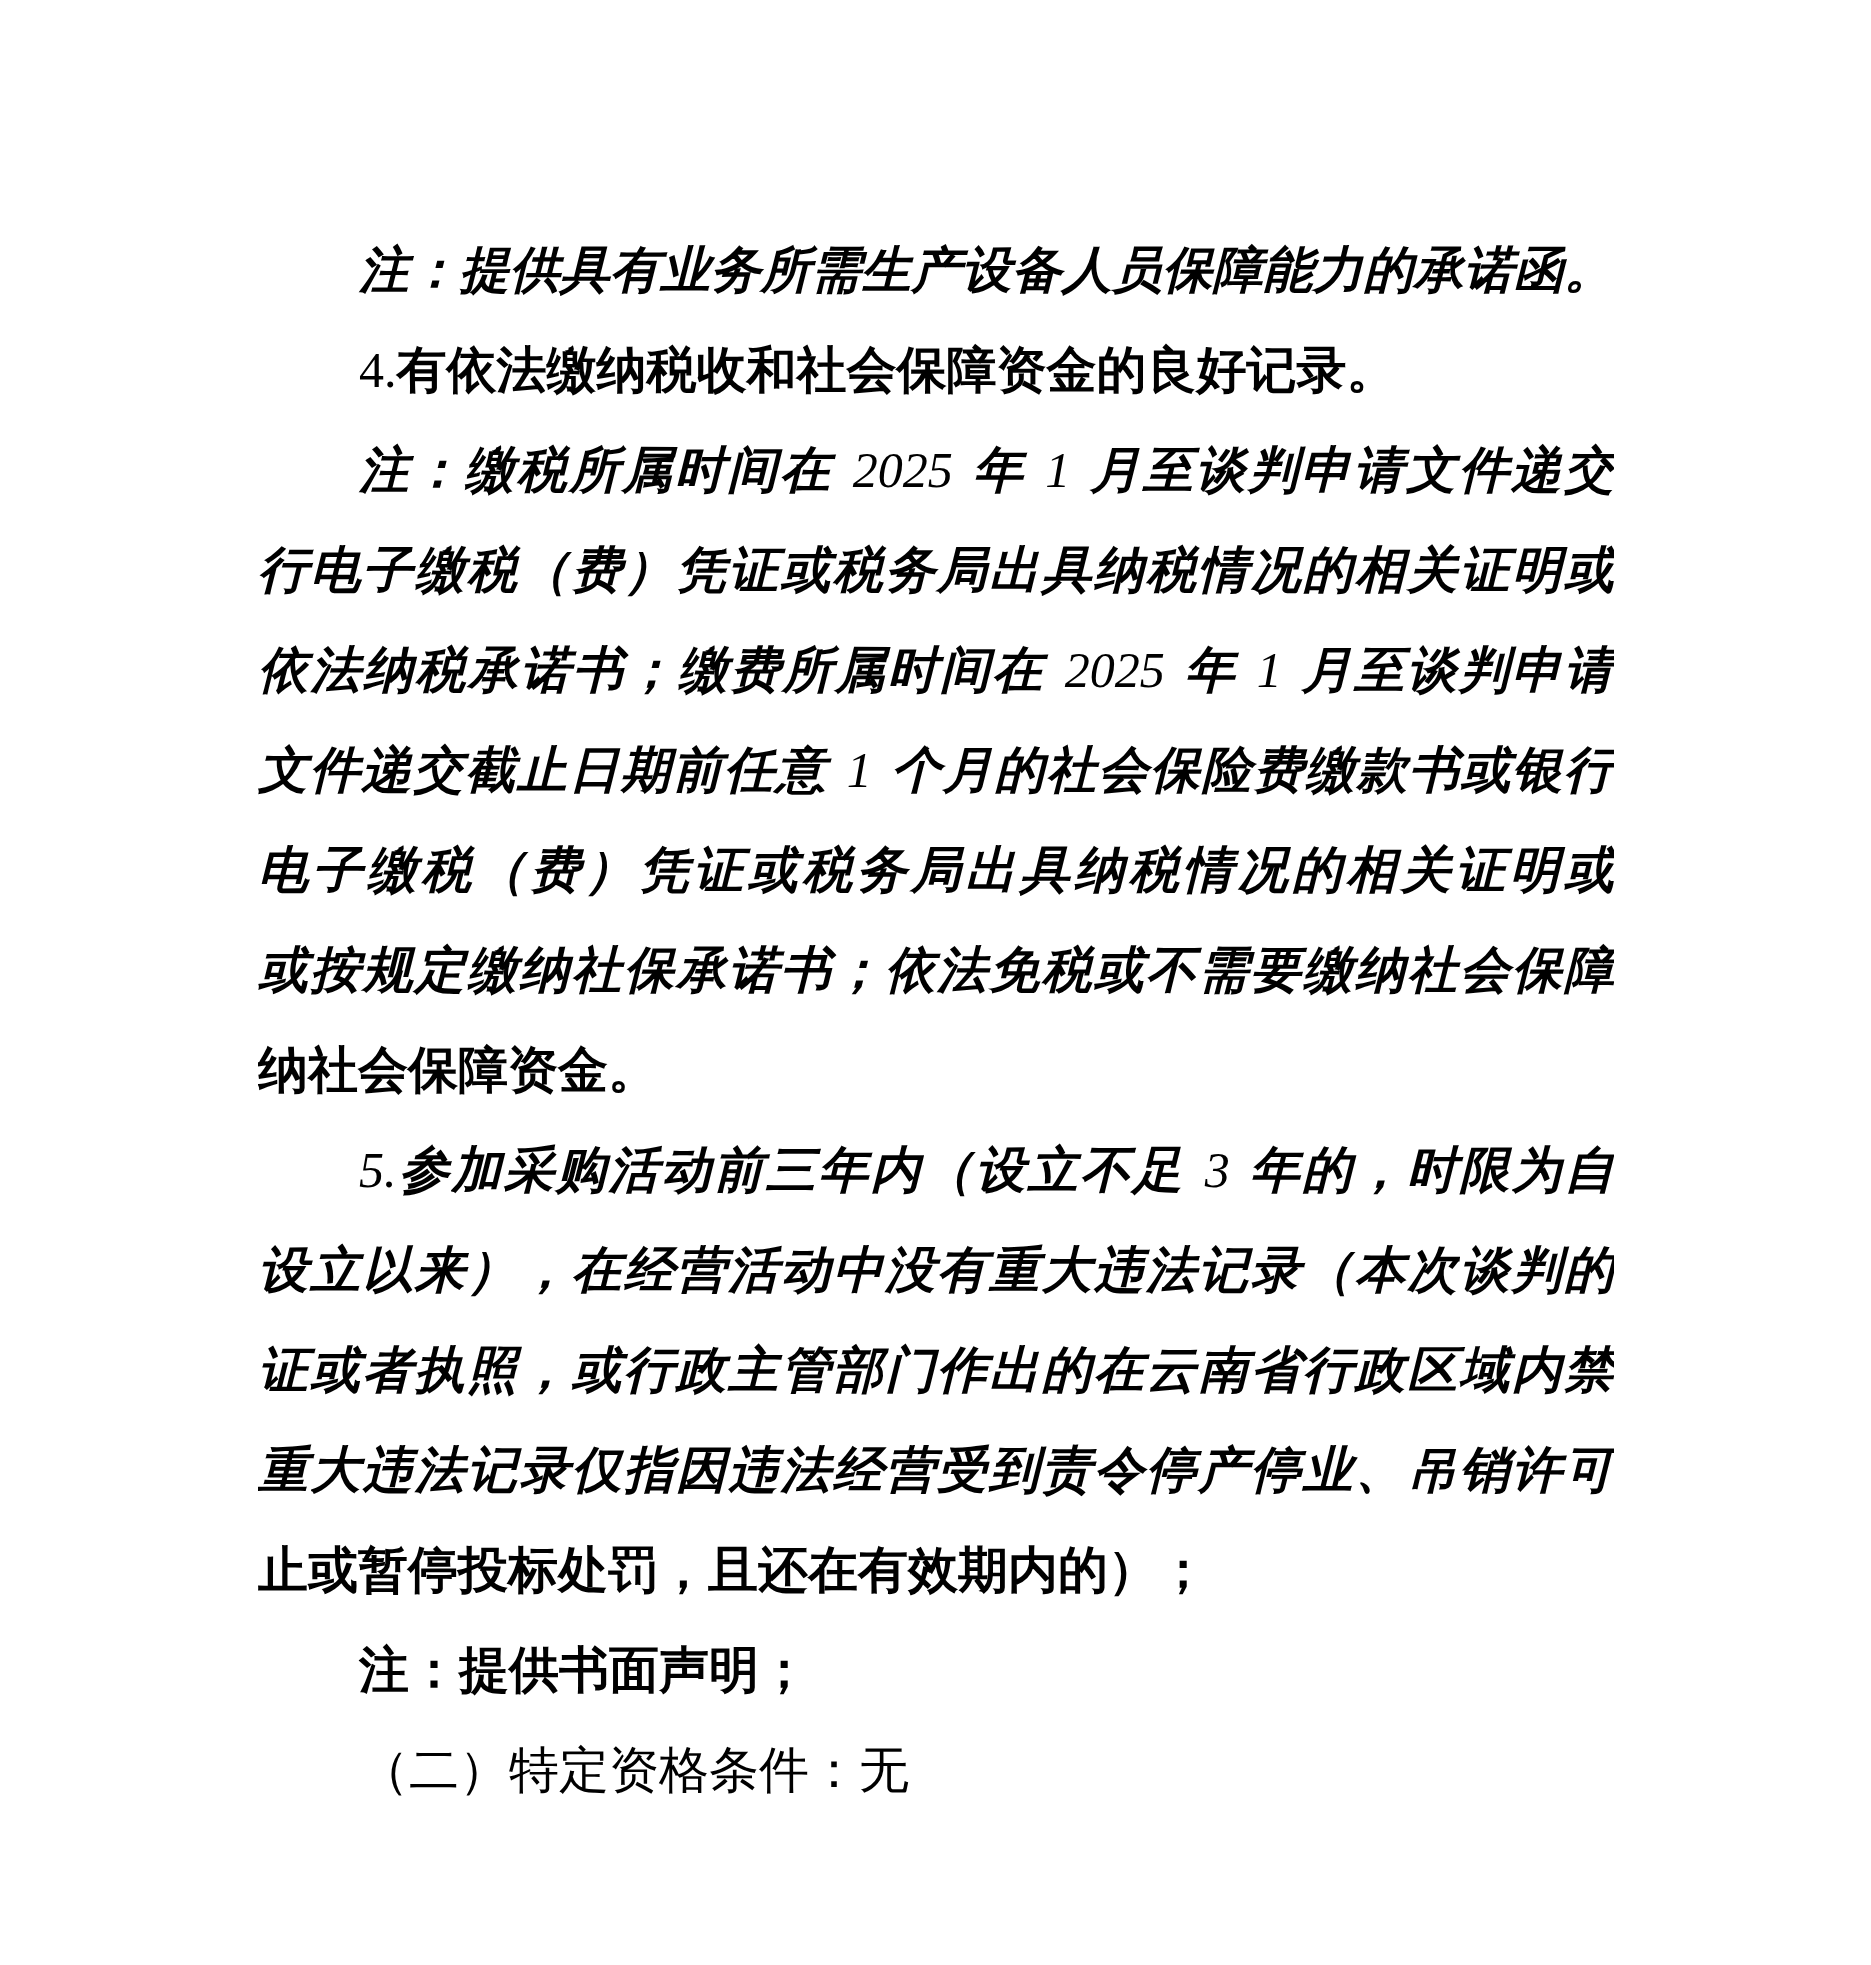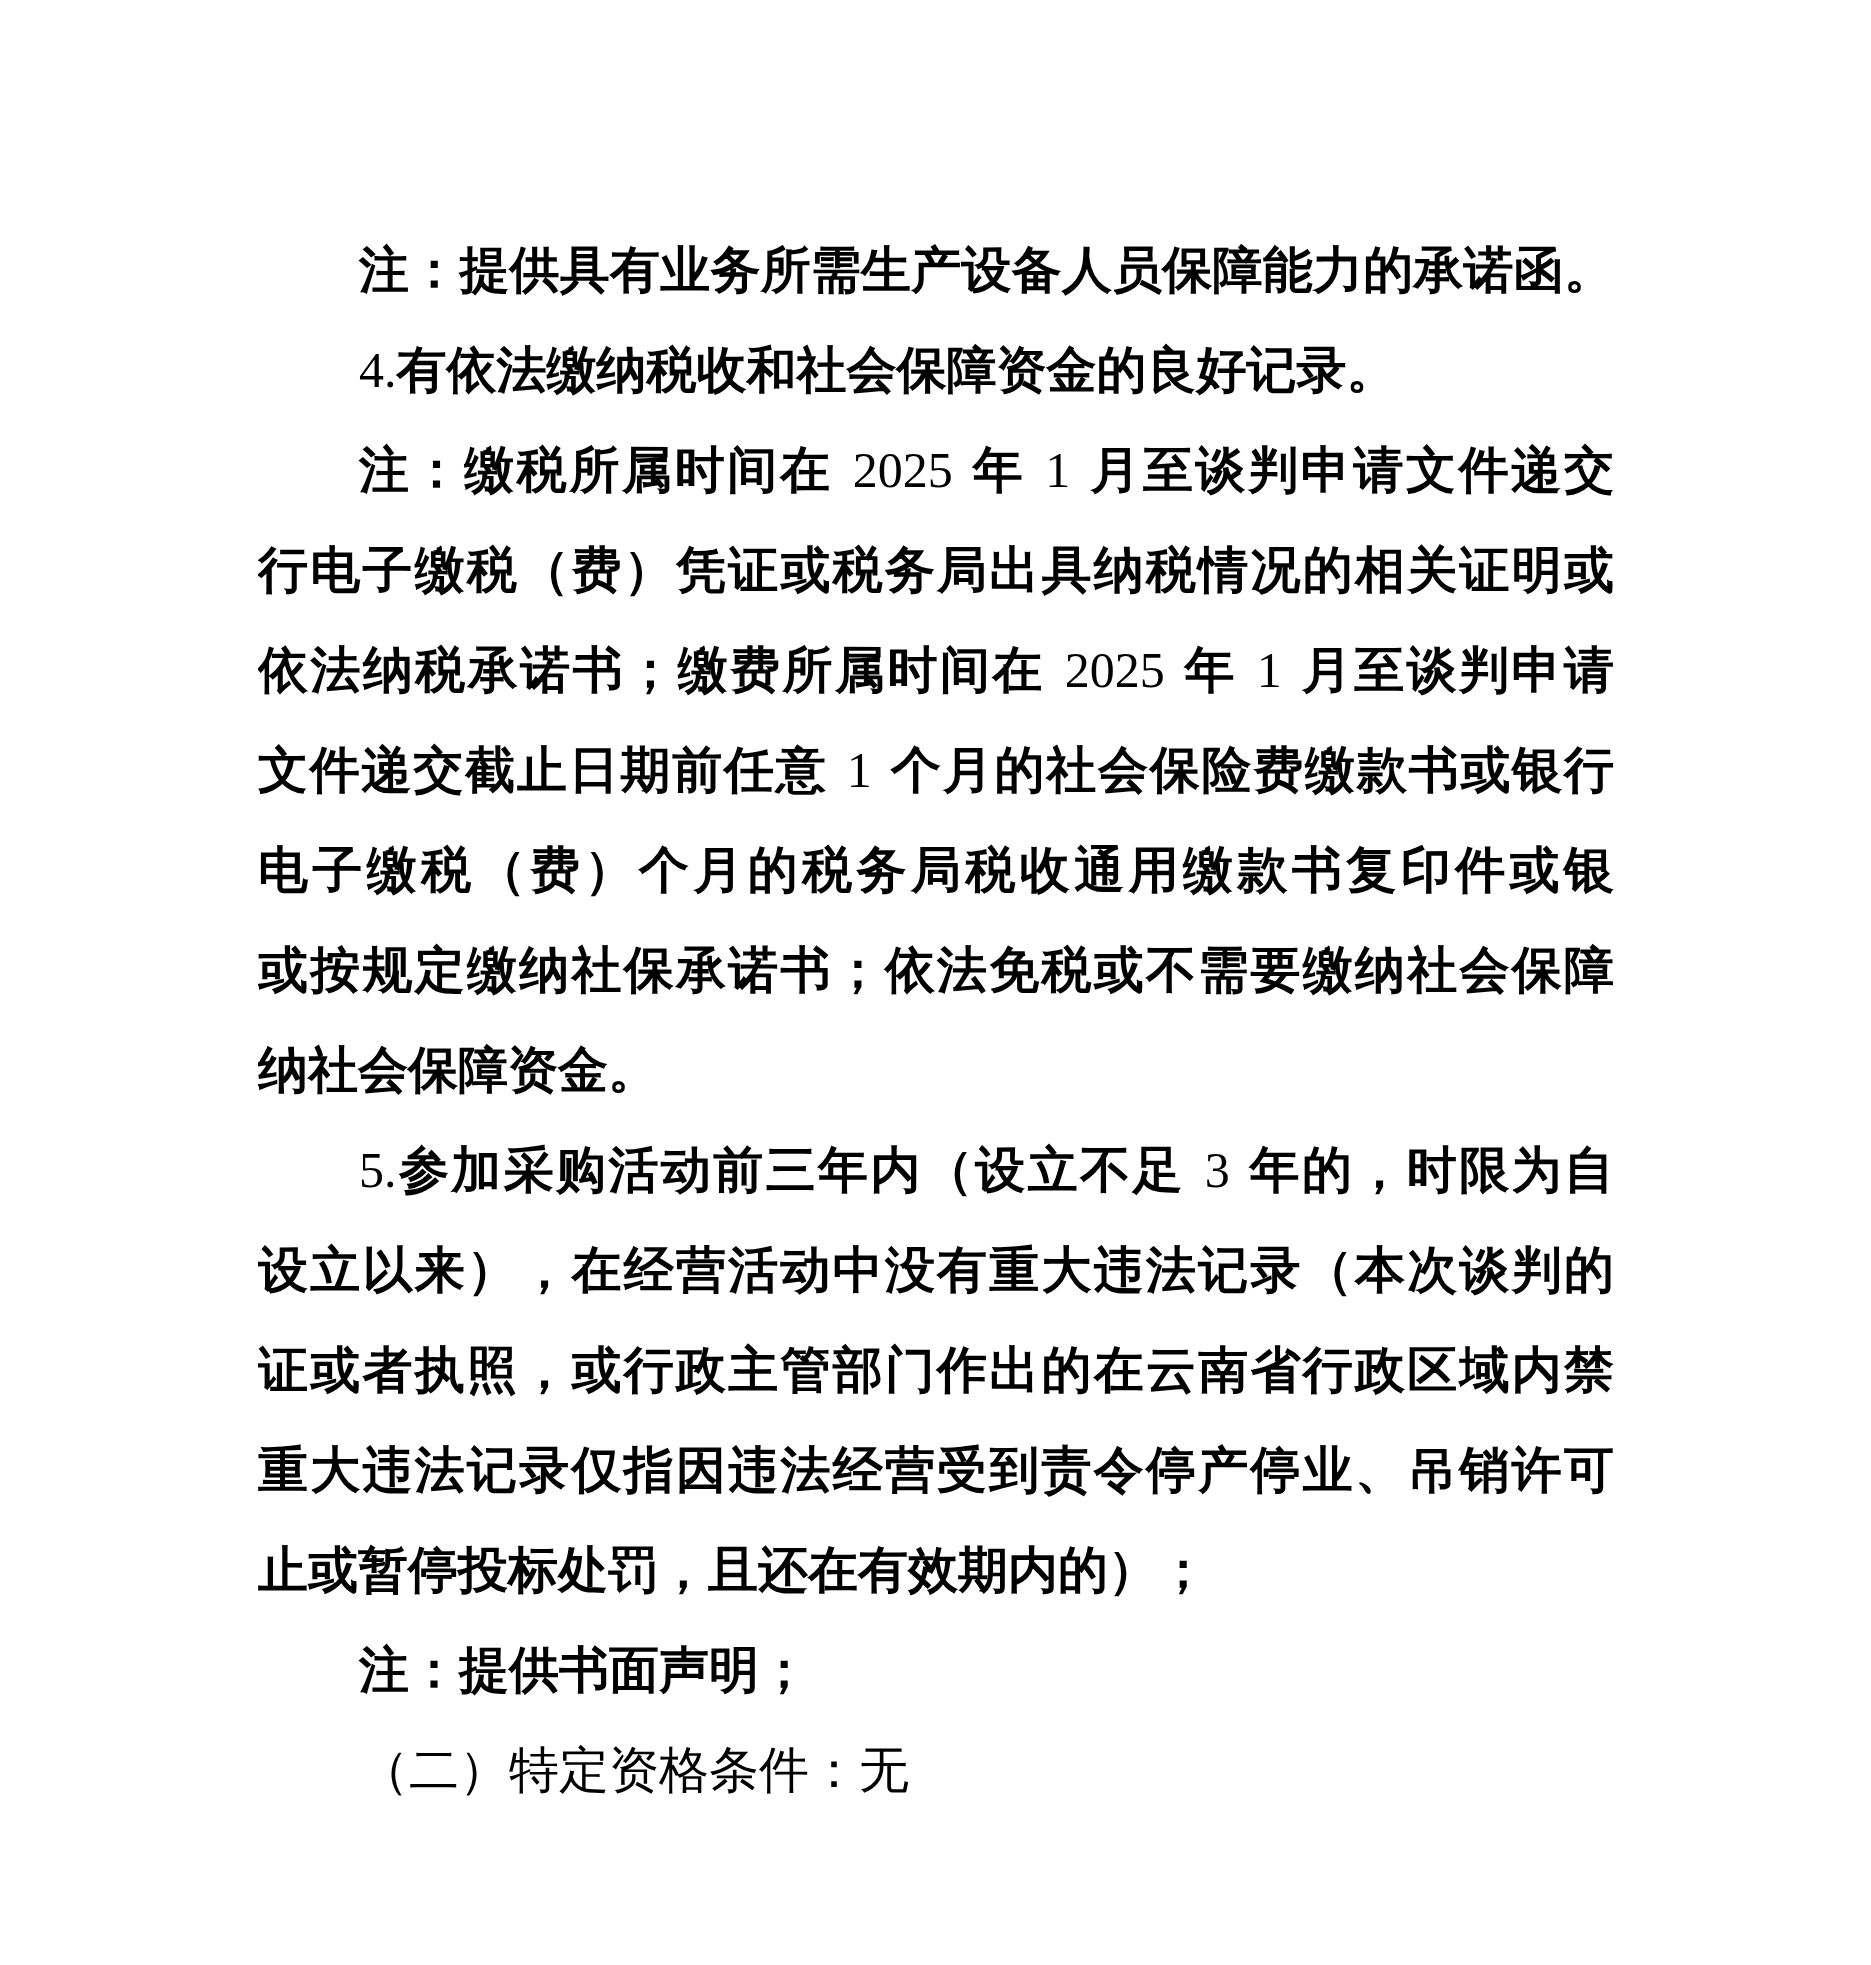--- a/index.html
+++ b/index.html
@@ -26,20 +26,21 @@
   .line {
     font-size: 50px;
     line-height: 100px;
     height: 100px;
     overflow: hidden;
     text-align: justify;
     white-space: normal;
   }
   .line.full {
     text-align-last: justify;
+    font-style: italic;
   }
   .line.indent {
     text-indent: 101px;
   }
   .line.song {
     font-family: "DejaVu Serif", "Liberation Serif", serif;
     font-weight: 400;
   }
   .latin {
     font-family: "Liberation Serif", "DejaVu Serif", serif;
@@ -50,21 +51,21 @@
 <body>
 
 <div class="page">
   <div>
       <div class="line indent full">注：提供具有业务所需生产设备人员保障能力的承诺函。</div>
       <div class="line indent"><span class="latin">4.</span>有依法缴纳税收和社会保障资金的良好记录。</div>
       <div class="line indent full">注：缴税所属时间在 <span class="latin">2025</span> 年 <span class="latin">1</span> 月至谈判申请文件递交</div>
       <div class="line full">行电子缴税（费）凭证或税务局出具纳税情况的相关证明或</div>
       <div class="line full">依法纳税承诺书；缴费所属时间在 <span class="latin">2025</span> 年 <span class="latin">1</span> 月至谈判申请</div>
       <div class="line full">文件递交截止日期前任意 <span class="latin">1</span> 个月的社会保险费缴款书或银行</div>
-      <div class="line full">电子缴税（费）个月的税务局税收通用缴款书复印件或银</div>
+      <div class="line full">电子缴税（费）凭证或税务局出具纳税情况的相关证明或</div>
       <div class="line full">或按规定缴纳社保承诺书；依法免税或不需要缴纳社会保障</div>
       <div class="line">纳社会保障资金。</div>
       <div class="line indent full"><span class="latin">5.</span>参加采购活动前三年内（设立不足 <span class="latin">3</span> 年的，时限为自</div>
       <div class="line full">设立以来），在经营活动中没有重大违法记录（本次谈判的</div>
       <div class="line full">证或者执照，或行政主管部门作出的在云南省行政区域内禁</div>
       <div class="line full">重大违法记录仅指因违法经营受到责令停产停业、吊销许可</div>
       <div class="line">止或暂停投标处罚，且还在有效期内的）；</div>
       <div class="line indent">注：提供书面声明；</div>
       <div class="line indent song">（二）特定资格条件：无</div>
     </div>

